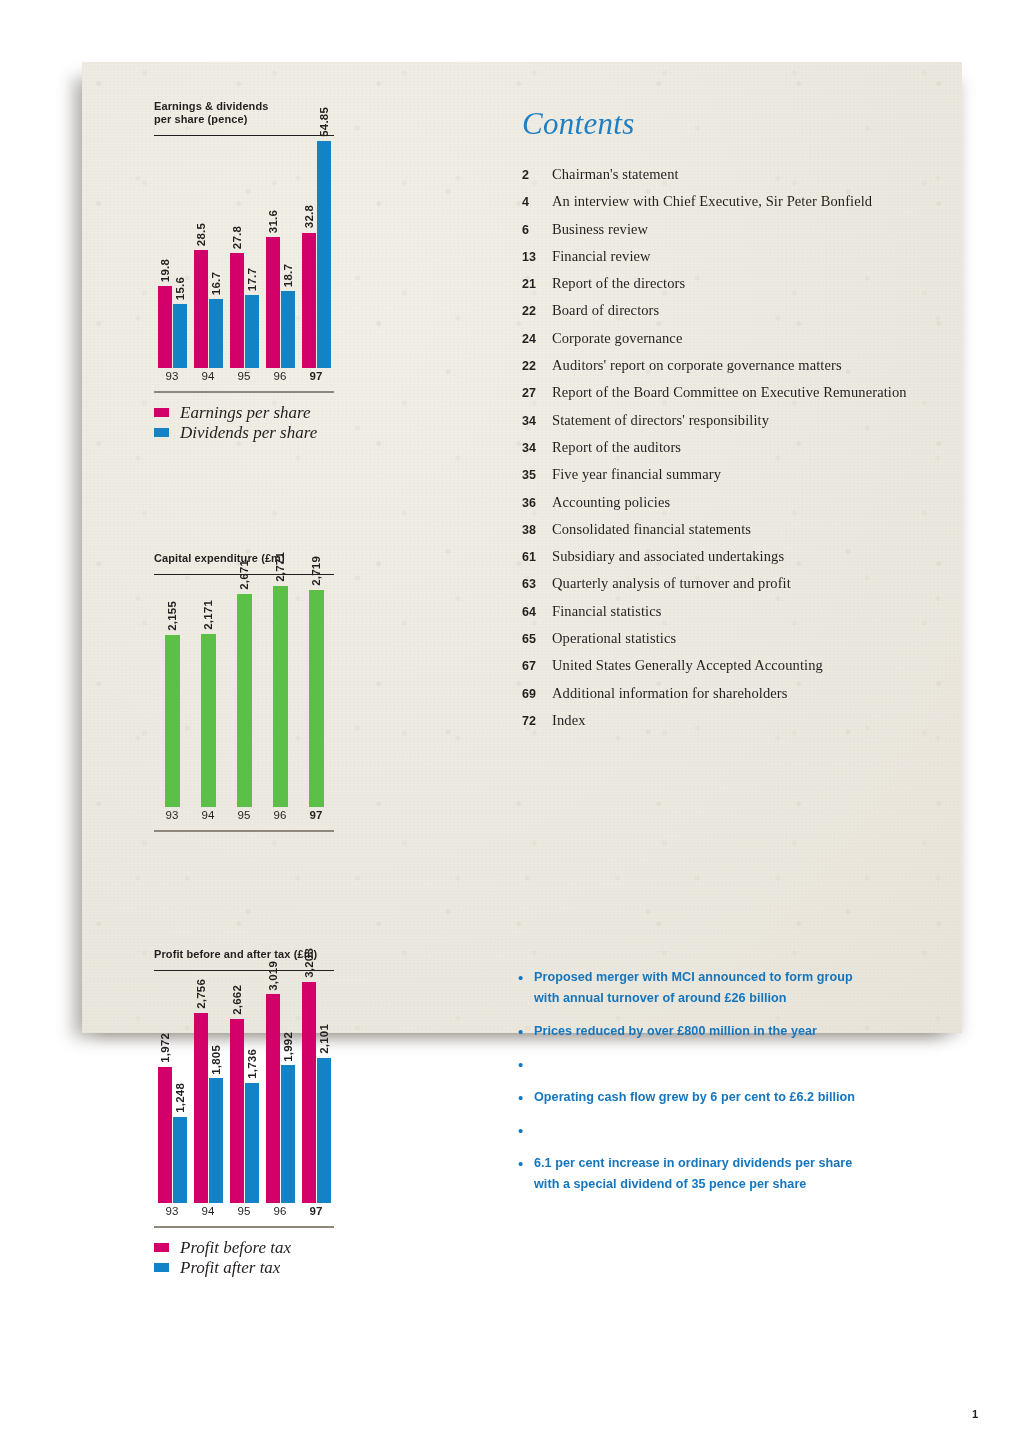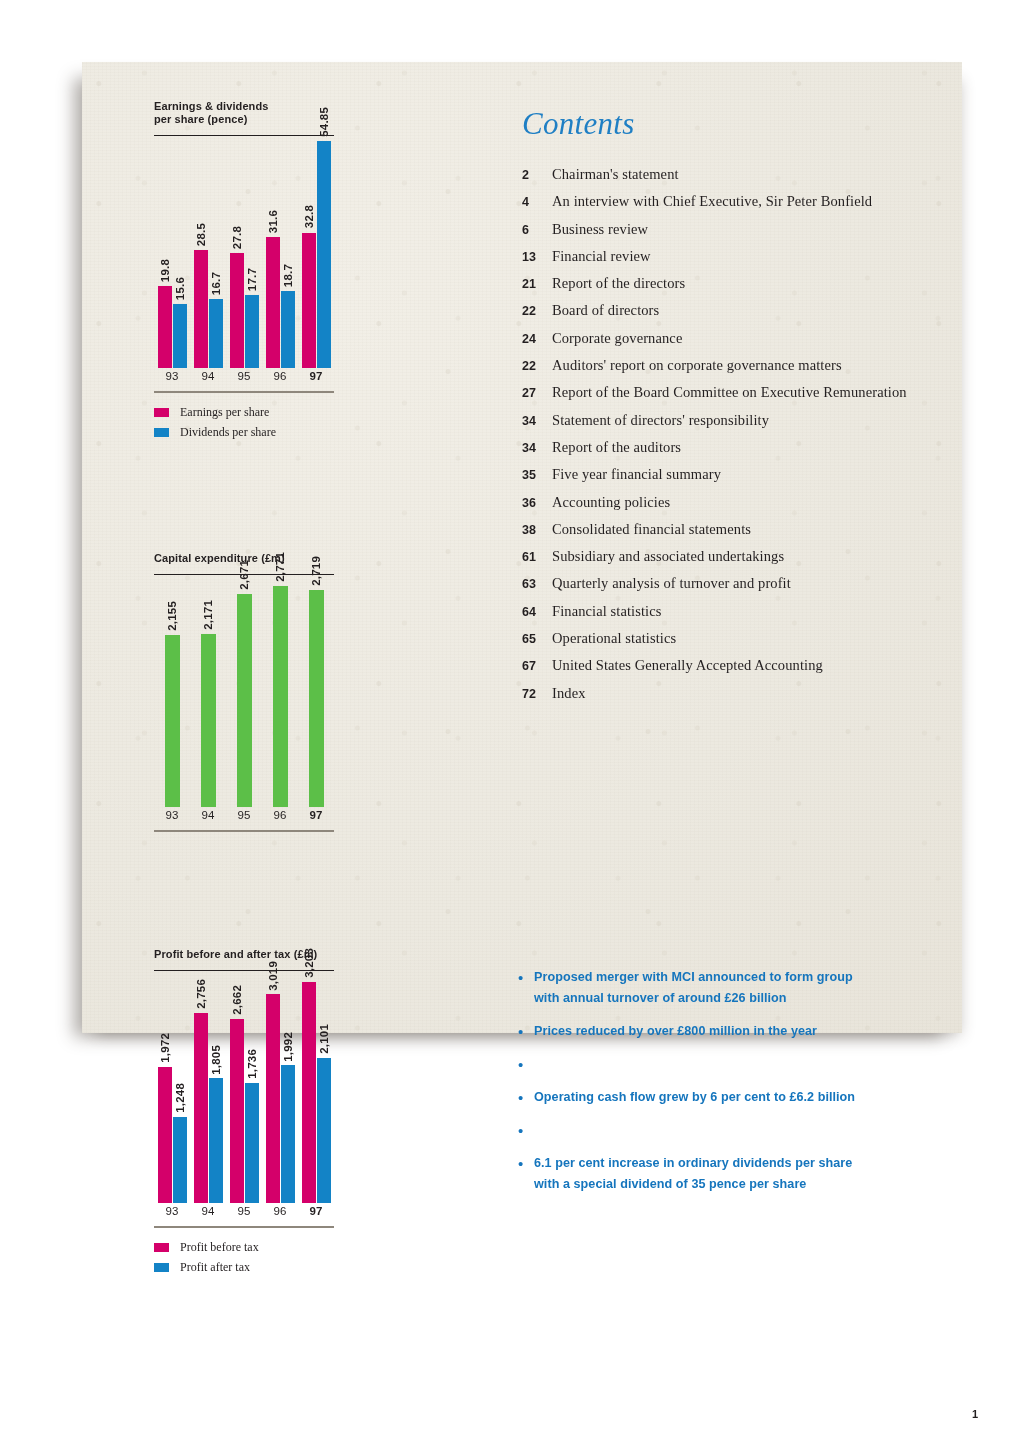--- a/index.html
+++ b/index.html
@@ -49,21 +49,21 @@
   .xtick{
     position:absolute;top:0;font-size:11.5px;color:#231f20;text-align:center;
     transform:translateX(-50%);
   }
   .xtick.cur{font-weight:bold;}
   .axrule{height:1.4px;background:#8e877c;width:180px;margin-top:1px;}
   .legend{margin-top:10px;}
   .legrow{display:flex;align-items:center;height:20px;}
   .swatch{width:15px;height:9px;margin-right:11px;flex:none;}
   .legtext{
-    font-family:"Liberation Serif",serif;font-size:12px;color:#231f20;
+    font-family:"Liberation Serif",serif;font-style:italic;font-size:17px;color:#231f20;
   }
 
   
   #contents-head{
     position:absolute;left:440px;top:44px;
     font-family:"Liberation Serif",serif;font-style:italic;font-weight:normal;
     font-size:31px;color:#1f7fc4;letter-spacing:.3px;
   }
   #toc{position:absolute;left:440px;top:104px;width:430px;}
   .toc-row{display:flex;align-items:baseline;height:27.3px;}
@@ -325,20 +325,24 @@
       </div>
       <div class="toc-row">
         <span class="toc-num">65</span>
         <span class="toc-label">Operational statistics</span>
       </div>
       <div class="toc-row">
         <span class="toc-num">67</span>
         <span class="toc-label">United States Generally Accepted Accounting</span>
       </div>
       <div class="toc-row">
+        <span class="toc-num">69</span>
+        <span class="toc-label">Additional information for shareholders</span>
+      </div>
+      <div class="toc-row">
         <span class="toc-num">72</span>
         <span class="toc-label">Index</span>
       </div>
     </div>
 
   <div id="highlights">
       <div class="hl-row">
         <span class="hl-dot">•</span>
         <span class="hl-text">
           <div>Proposed merger with MCI announced to form group</div>

